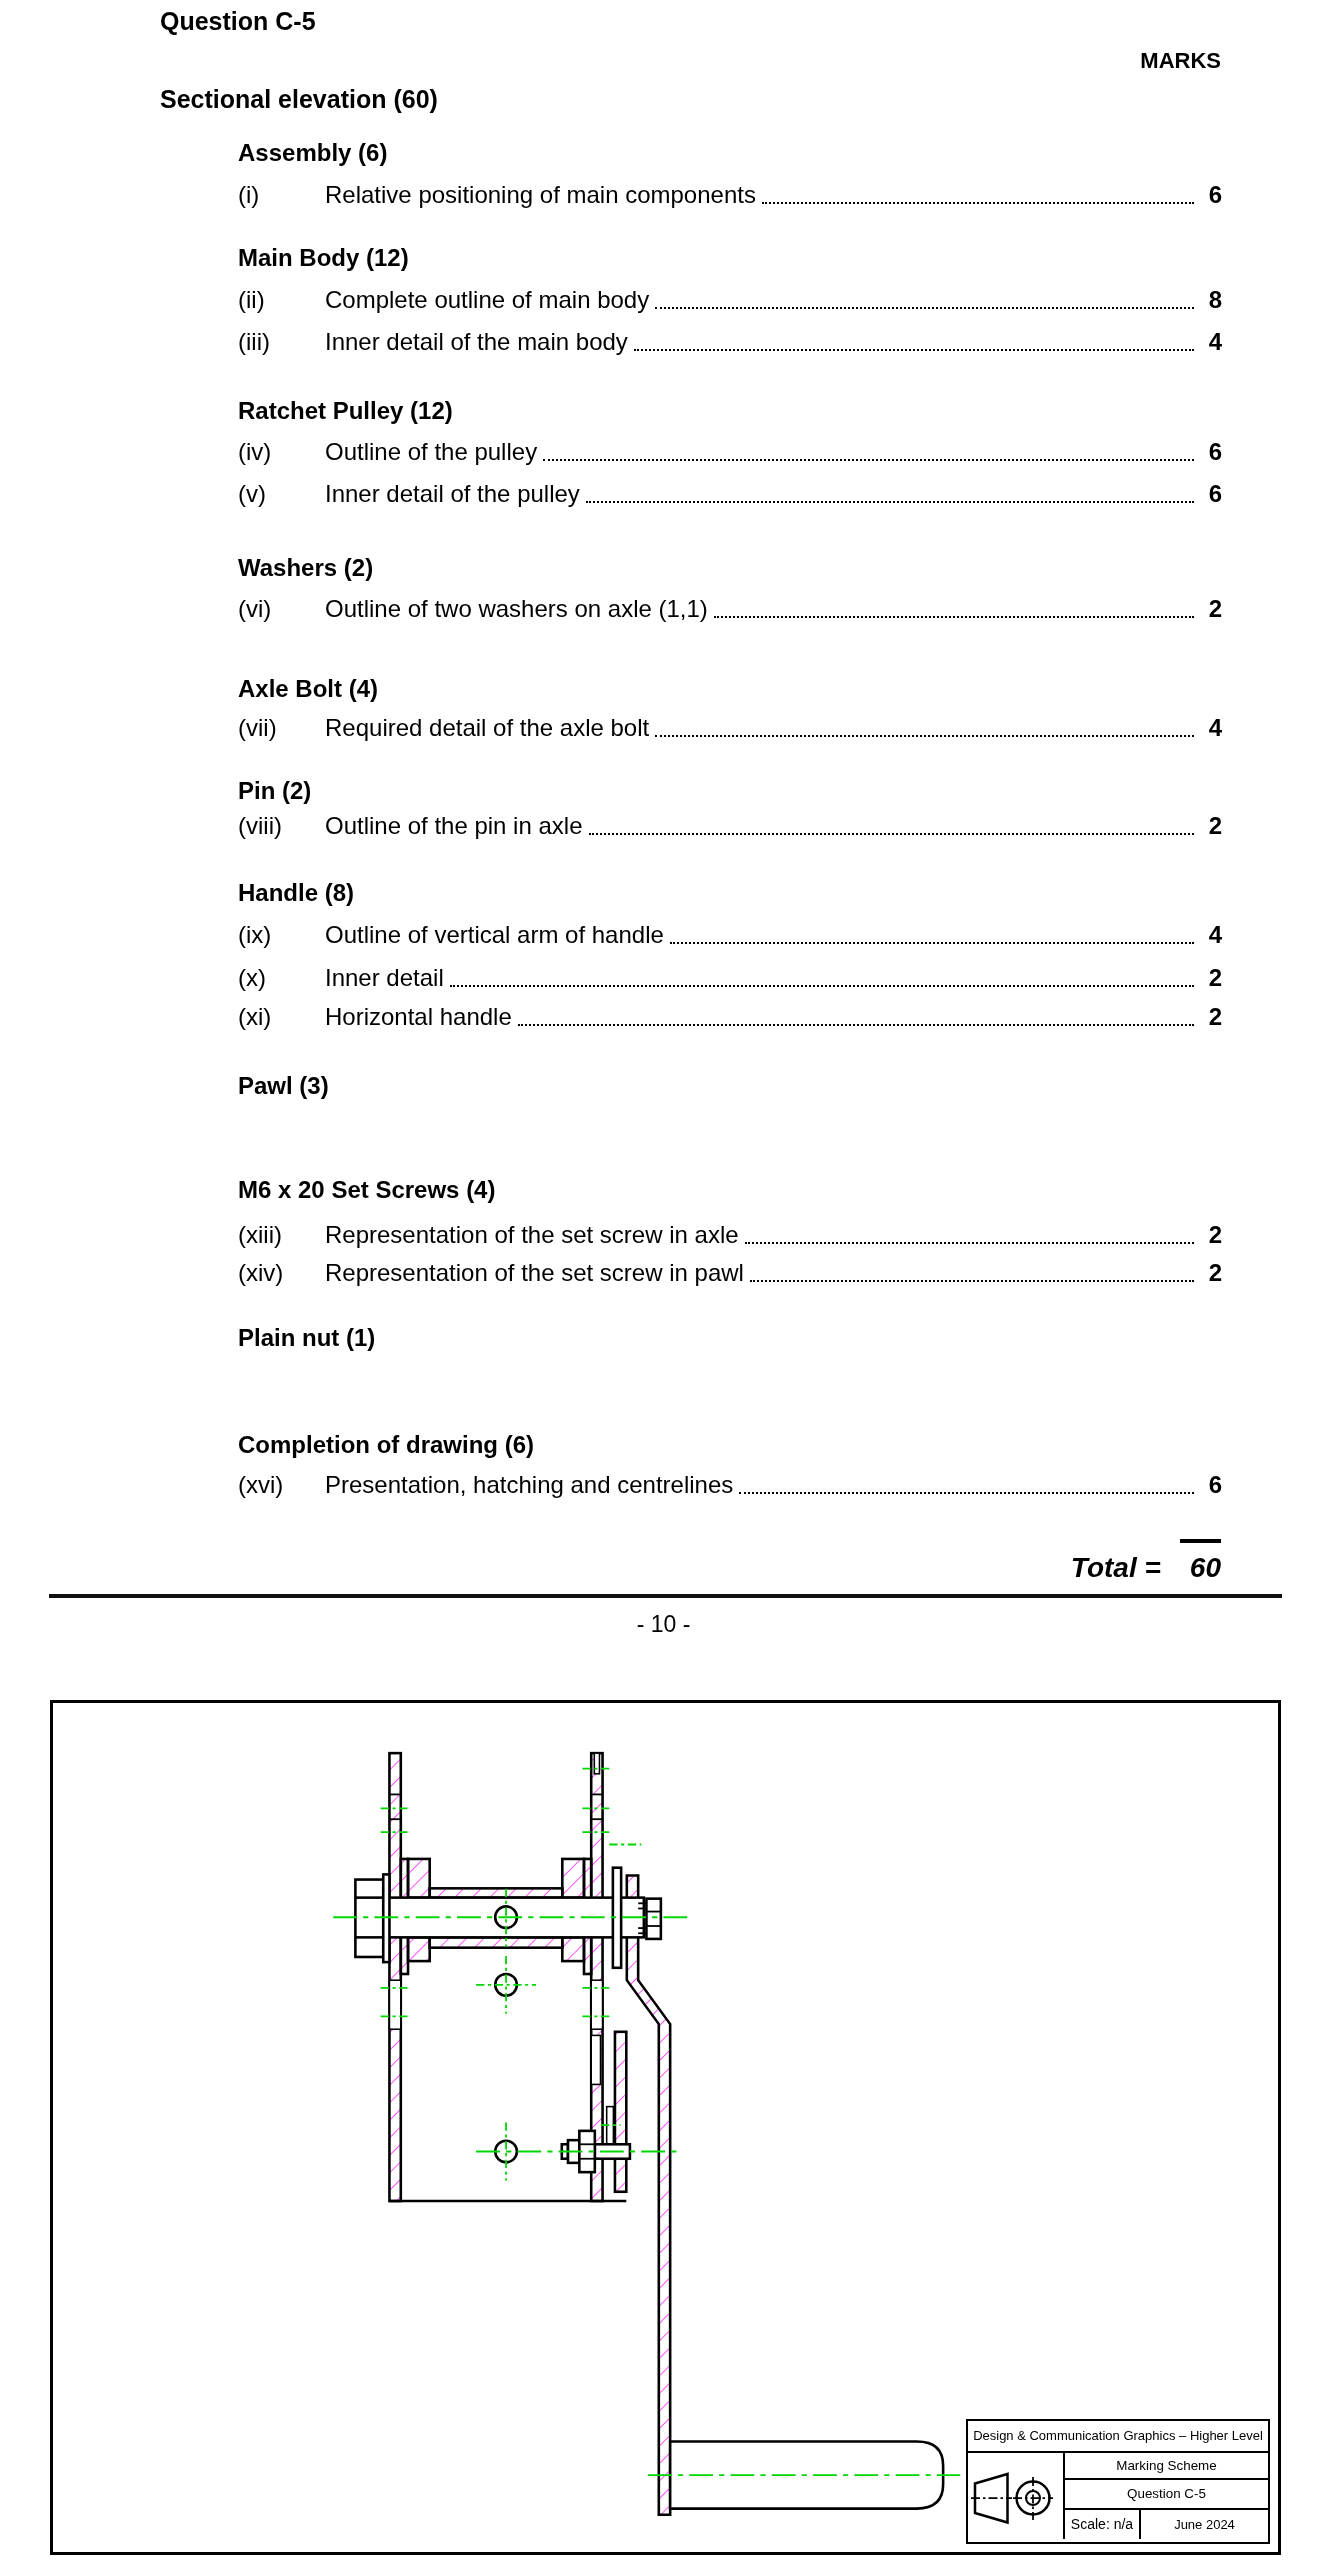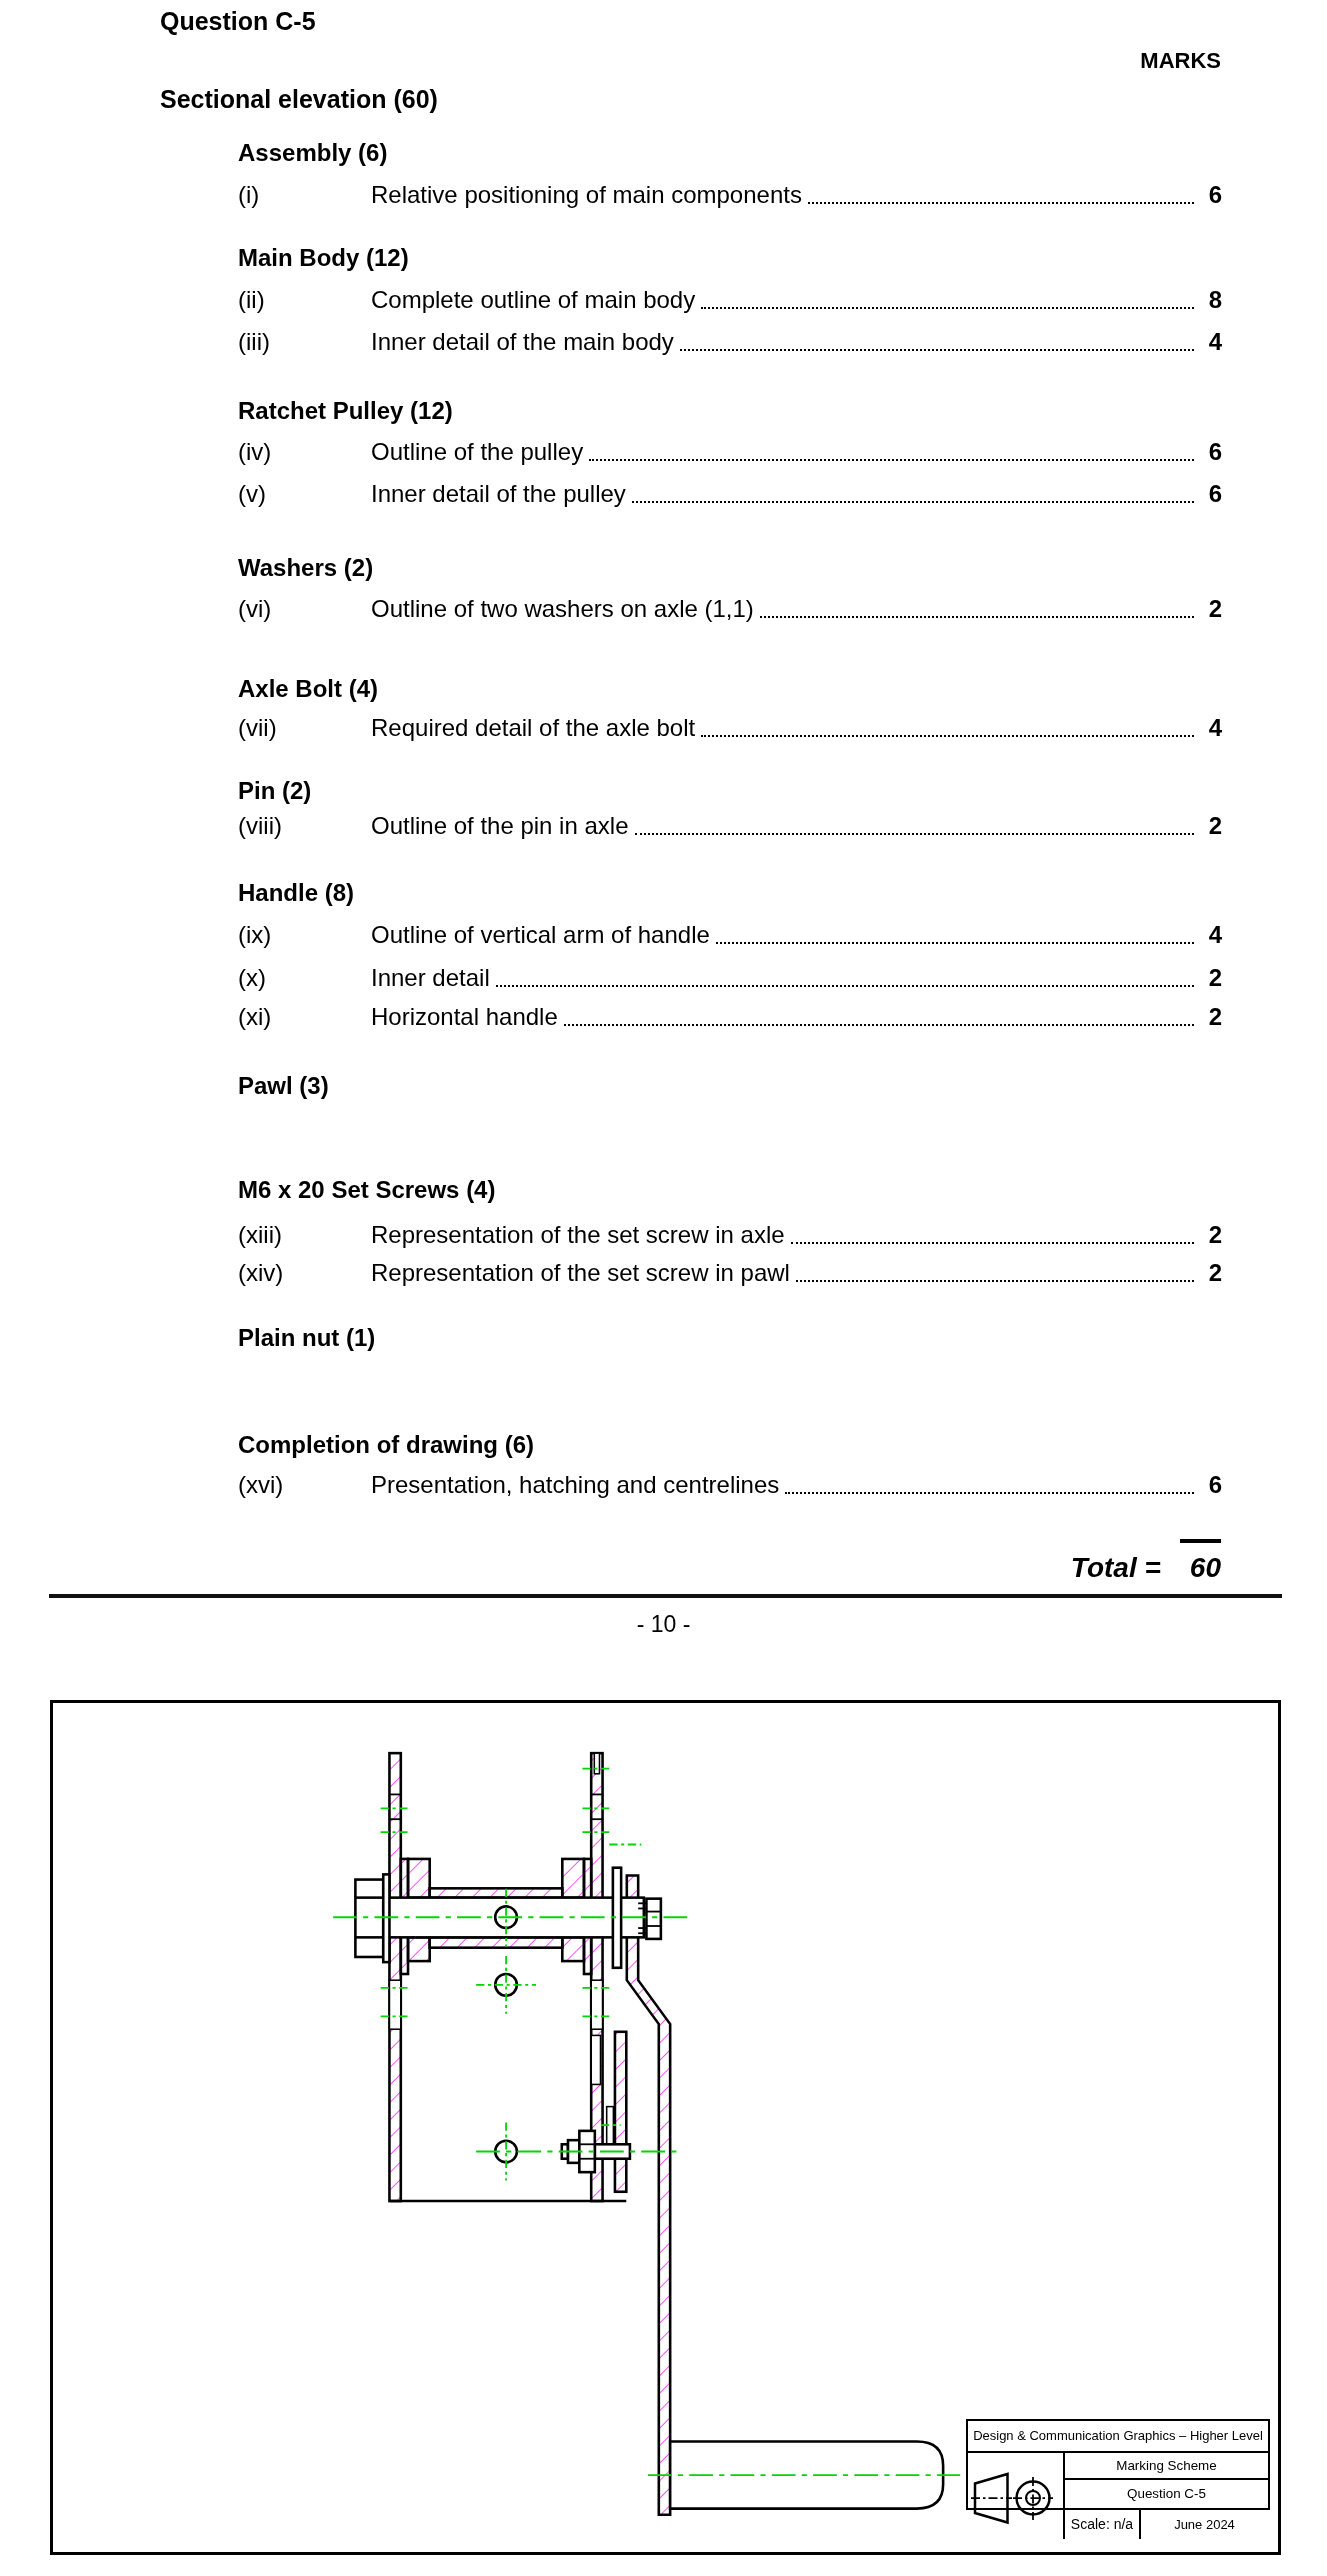--- a/index.html
+++ b/index.html
@@ -14,21 +14,21 @@
 
   .line{position:absolute;font-size:24px;line-height:28px;white-space:nowrap;}
   .doc-title{left:160px;top:7.2px;font-size:25px;font-weight:bold;}
   .marks-label{right:106px;top:47px;font-size:22px;font-weight:bold;}
   .section-heading{left:160px;top:85px;font-size:25px;font-weight:bold;}
   .group-heading{left:238px;font-weight:bold;text-align:right;}
 
   .item{position:absolute;left:238px;width:984px;display:flex;align-items:flex-end;
         font-size:24px;line-height:28px;}
   .item .roman{width:87px;flex:none;}
-  .item .desc{white-space:nowrap;flex:none;margin-left:46px;}
+  .item .desc{white-space:nowrap;flex:none;}
   .item .leader{flex:1;min-width:12.4px;border-bottom:2.6px dotted #000;margin:0 5.2px 5.2px 6.2px;height:20.6px;}
   .item .mark{flex:none;min-width:23px;text-align:right;font-weight:bold;}
 
   .sum-line{position:absolute;right:106px;top:1539px;width:41px;height:3.6px;background:#000;}
   .total-row{position:absolute;right:106px;top:1554px;display:flex;gap:29px;
              font-size:28px;font-weight:bold;font-style:italic;line-height:28px;}
   .hrule{position:absolute;left:49px;top:1594px;width:1233px;height:3.6px;background:#101010;}
   .page-num{position:absolute;left:0;right:0;top:1611px;text-align:center;font-size:23px;line-height:27px;}
 
   .frame{position:absolute;left:50px;top:1700px;width:1231px;height:855px;
@@ -37,21 +37,21 @@
 
   .outline{fill:#fff;stroke:var(--line-color);stroke-width:5;}
   .outline3{fill:#fff;stroke:var(--line-color);stroke-width:3;}
   .hatched{fill:url(#hatch);stroke:var(--line-color);stroke-width:5;}
   .hatch-line{stroke:var(--hatch-color);stroke-width:2.6;}
   .edge{stroke:var(--line-color);stroke-width:5;fill:none;}
   .edge3{stroke:var(--line-color);stroke-width:3.5;fill:none;}
   .cl{stroke:var(--centerline-color);stroke-width:3.5;fill:none;stroke-dasharray:46 12 10 12;}
   .clt{stroke:var(--centerline-color);stroke-width:3.5;fill:none;stroke-dasharray:16 7 6 7;}
 
-  .titleblock{position:absolute;left:913px;top:716px;width:304px;height:91px;
+  .titleblock{position:absolute;left:913px;top:716px;width:304px;height:125px;
               border:2.6px solid #000;background:#fff;font-size:13.4px;line-height:15.5px;}
   .tb-header{height:32px;border-bottom:2.1px solid #000;display:flex;align-items:center;justify-content:center;
              font-size:13px;}
   .tb-body{display:flex;height:86px;}
   .tb-symbol{width:97px;border-right:2.1px solid #000;display:flex;align-items:center;justify-content:center;}
   .tb-col{flex:1;display:flex;flex-direction:column;}
   .tb-row{display:flex;align-items:center;justify-content:center;}
   .tb-row1{height:27px;border-bottom:2.1px solid #000;}
   .tb-row2{height:30px;border-bottom:2.1px solid #000;}
   .tb-row3{flex:1;display:flex;}

